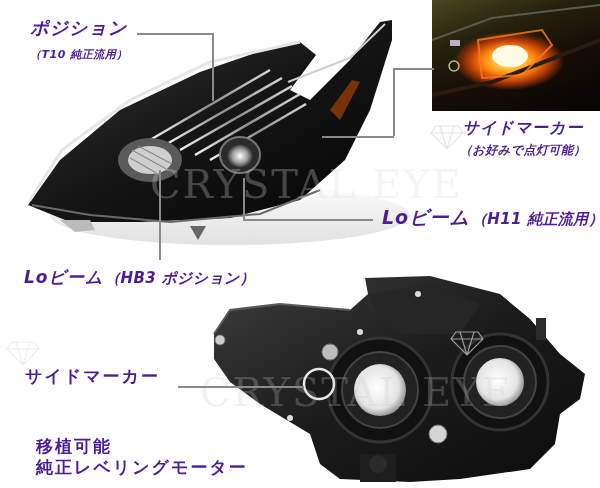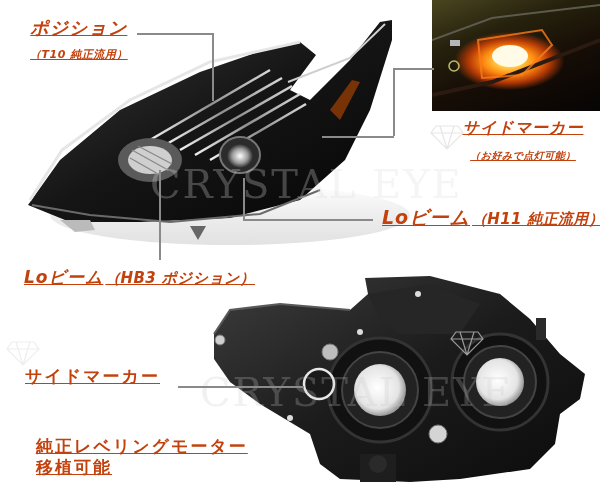--- a/index.html
+++ b/index.html
@@ -17,32 +17,32 @@
       background: radial-gradient(ellipse 40% 32% at 46% 55%, #fff8d0 0%, #ffcf4a 18%, #ff8a10 38%, #b53a06 60%, rgba(60,20,5,0) 82%),
                   linear-gradient(160deg, #4a4620 0%, #26210d 30%, #160d06 60%, #070404 100%);
       overflow: hidden; }
     .inset svg { position: absolute; left: 0; top: 0; width: 100%; height: 100%; }
 
     
     .hl-bottom { position: absolute; left: 200px; top: 264px; width: 400px; height: 224px; }
     .hl-bottom svg { width: 100%; height: 100%; display: block; }
 
     
-    .lbl { position: absolute; font-style: italic; font-weight: bold; white-space: nowrap; color: #c2410c; text-decoration: underline; }
+    .lbl { position: absolute; font-style: italic; font-weight: bold; white-space: nowrap; color: #4c1d95; }
     .lbl .main { font-size: 17px; letter-spacing: 1px; }
     .lbl .sub { font-size: 11px; font-weight: bold; letter-spacing: 0.5px; }
     .lbl .inline-sub { font-size: 15px; font-weight: bold; margin-left: 2px; letter-spacing: 0.3px; }
 
     .lbl-position { left: 30px; top: 16px; text-align: center; }
     .lbl-position .main { font-size: 18px; display: block; }
     .lbl-position .sub { display: block; margin-top: 7px; }
 
     .lbl-marker-reflector { left: 446px; top: 118px; text-align: center; width: 154px; }
     .lbl-marker-reflector .main { display: block; line-height: 19px; font-size: 16px; }
-    .lbl-marker-reflector .sub { display: block; font-size: 10px; margin-top: 12px; }
+    .lbl-marker-reflector .sub { display: block; font-size: 12px; margin-top: 5px; }
 
     .lbl-lo { left: 382px; top: 205px; }
     .lbl-lo .main { font-size: 19px; }
 
     .lbl-hi { left: 24px; top: 266px; }
     .lbl-hi .main { font-size: 17px; }
 
     .lbl-cutout { left: 25px; top: 366px; font-style: normal; }
     .lbl-cutout .main { display: block; font-size: 17px; line-height: 21px; font-weight: bold; letter-spacing: 2px; }
 
@@ -221,17 +221,17 @@
 
   <div class="lbl lbl-hi">
     <span class="main">Loビーム</span><span class="inline-sub">（HB3 ポジション）</span>
   </div>
 
   <div class="lbl lbl-cutout">
     <span class="main">サイドマーカー</span>
   </div>
 
   <div class="lbl lbl-leveling">
+    <span class="main">移植可能</span>
     <span class="main">純正レベリングモーター</span>
-    <span class="main">移植可能</span>
   </div>
 
 </div>
 
 </body></html>

